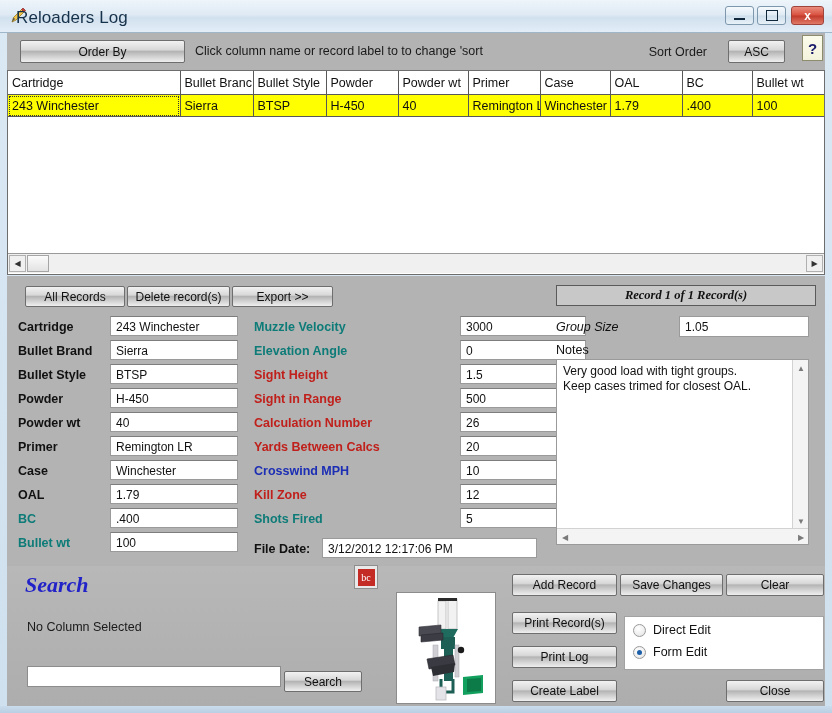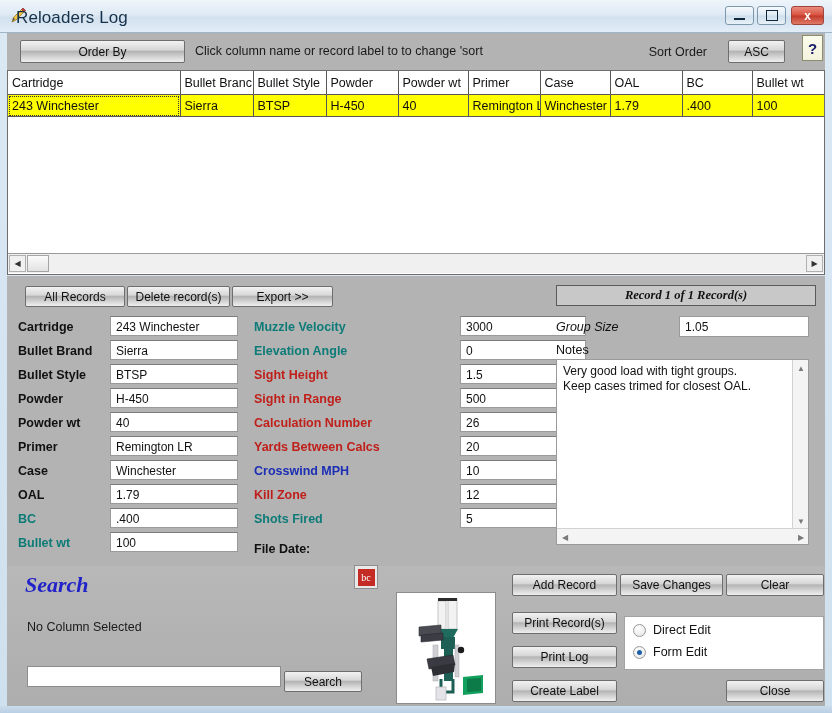--- a/index.html
+++ b/index.html
@@ -558,20 +558,21 @@
       <div class="finput col2-input" style="top: 436px;">20</div>
       <div class="flabel col2-label blue" style="top: 464px;">Crosswind MPH</div>
       <div class="finput col2-input" style="top: 460px;">10</div>
       <div class="flabel col2-label red" style="top: 488px;">Kill Zone</div>
       <div class="finput col2-input" style="top: 484px;">12</div>
       <div class="flabel col2-label teal" style="top: 512px;">Shots Fired</div>
       <div class="finput col2-input" style="top: 508px;">5</div>
     </div>
 
   <div id="file-date-label">File Date:</div>
+  <div id="file-date-input">3/12/2012 12:17:06 PM</div>
 
   <div id="group-size-label">Group Size</div>
   <div id="group-size-input">1.05</div>
   <div id="notes-label">Notes</div>
 
   <div id="notes-box">
     <div id="notes-text">Very good load with tight groups.
 Keep cases trimed for closest OAL.</div>
     <div id="notes-vscroll">
       <div class="vsb-arrow" style="top:2px">▲</div>

